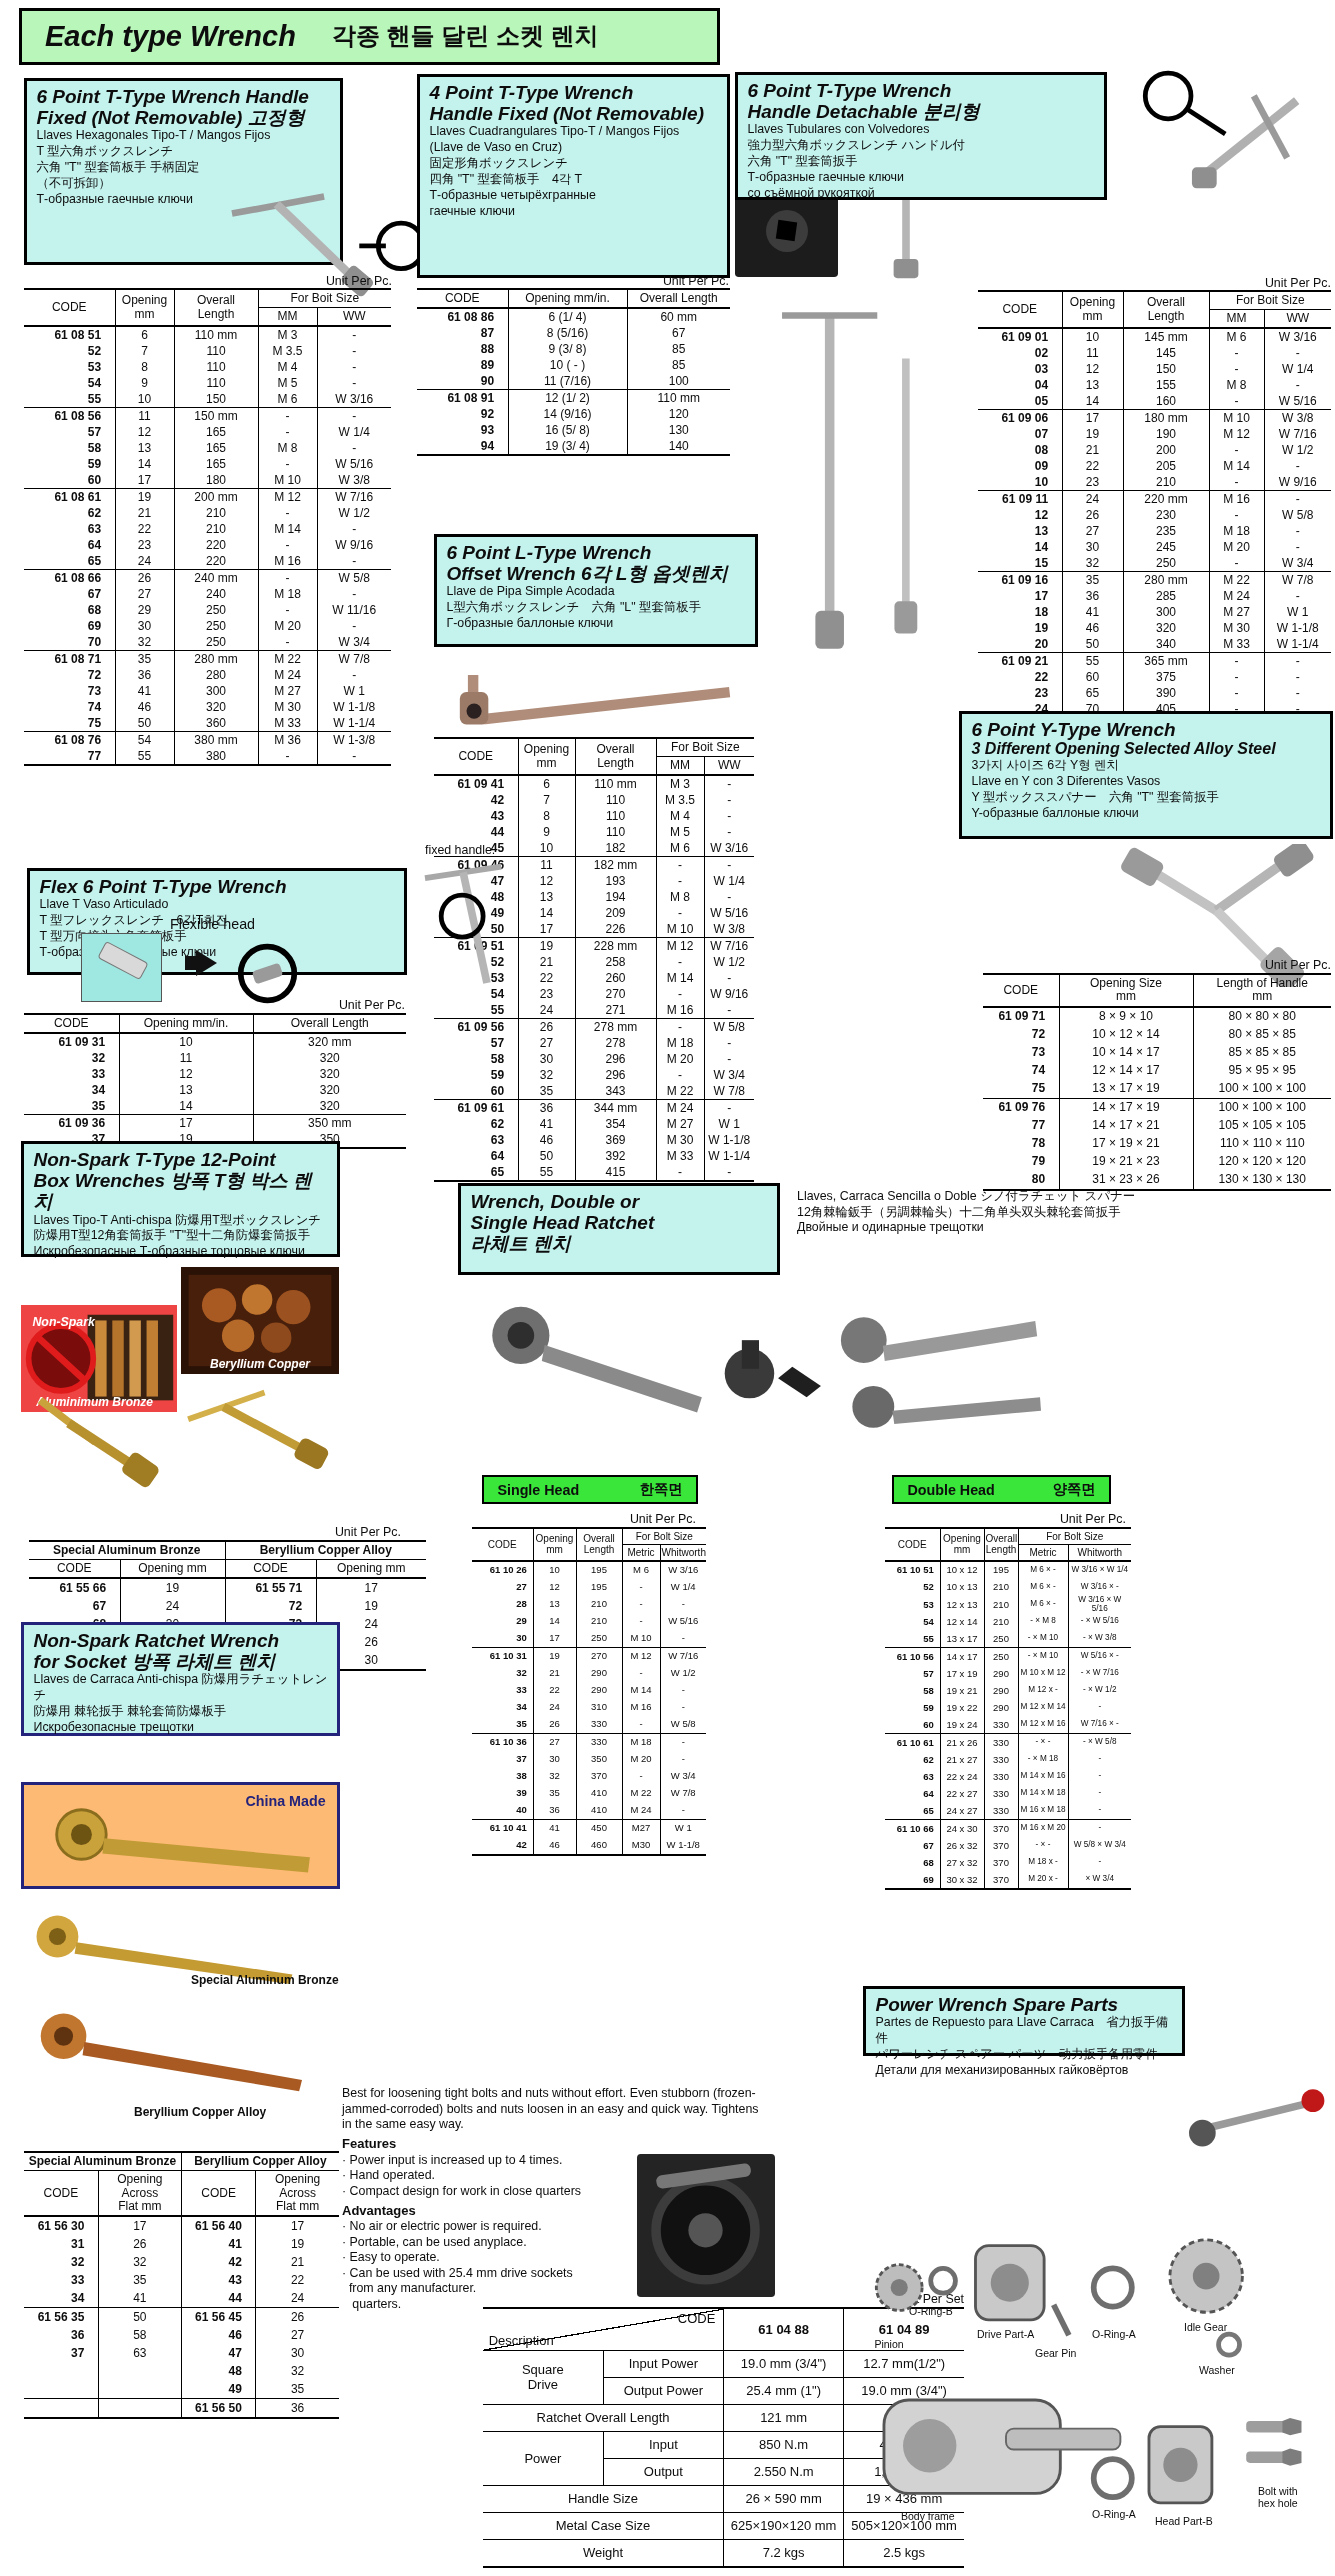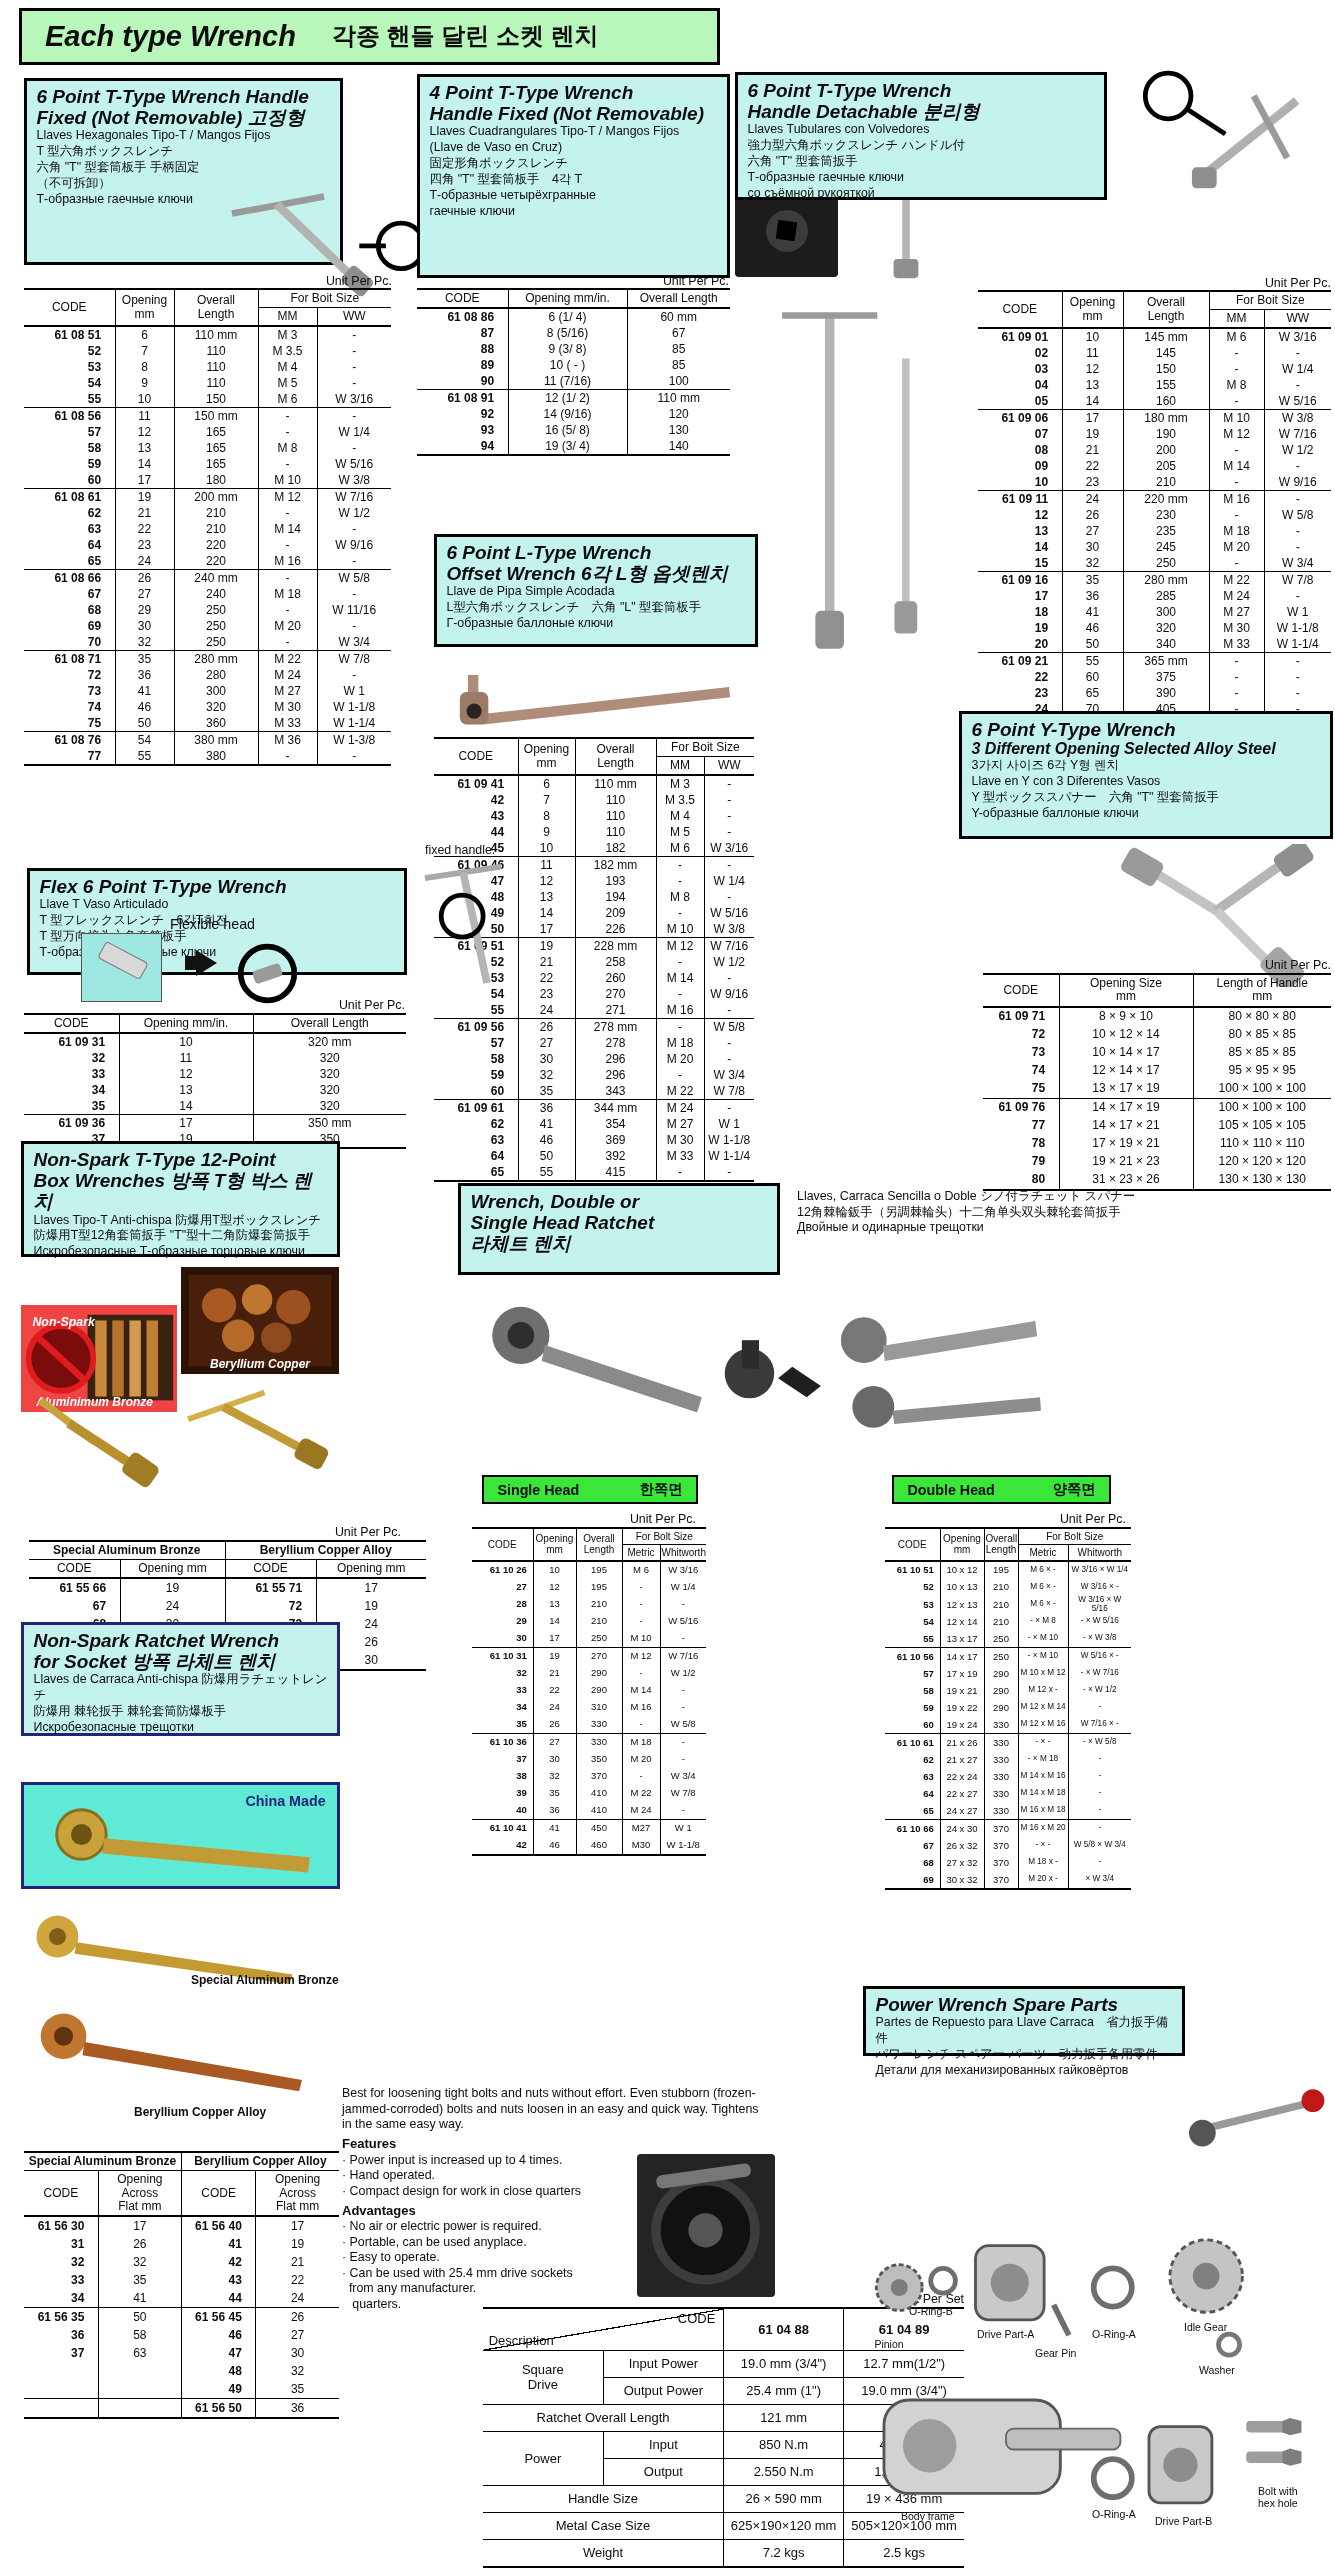--- a/index.html
+++ b/index.html
@@ -50,21 +50,21 @@
   .spec tr:first-child>*{border-top:2.4px solid #000;}
   .spec tr:last-child>*{border-bottom:2.4px solid #000;}
   .spec .b{font-weight:bold;}
   .diag{position:relative;background:linear-gradient(to bottom right,transparent 49.5%,#000 49.5%,#000 51%,transparent 51%);}
   .diag .c1{position:absolute;right:7.6px;top:1.9px;font-size:13px;}
   .diag .c2{position:absolute;left:5.7px;bottom:1.9px;font-size:13px;}
   
   .photo{position:absolute;box-sizing:border-box;}
   .caption{position:absolute;font-weight:bold;font-size:12px;}
   .wcap{color:#fff;font-style:italic;}
-  .china-box{position:absolute;border:3.8px solid var(--navy);box-sizing:border-box;background:#5eead4;}
+  .china-box{position:absolute;border:3.8px solid var(--navy);box-sizing:border-box;background:#fdba74;}
   .china-label{position:absolute;color:var(--navy);font-weight:bold;font-size:14.3px;}
   .body-text{position:absolute;font-size:12.4px;line-height:1.25;}
   .body-text .ttl{font-weight:bold;font-size:13px;margin-top:3.8px;}
   .small-label{position:absolute;font-size:12.4px;}
   .pt-label{position:absolute;font-size:10.5px;line-height:1.1;}
   .arrow{position:absolute;width:0;height:0;border-top:13.4px solid transparent;border-bottom:13.4px solid transparent;border-left:21px solid #111;}
   .arrow:before{content:"";position:absolute;left:-32px;top:-6.7px;width:13.4px;height:13.4px;background:#111;}
 </style>
 </head>
 <body>
@@ -1685,19 +1685,19 @@
     </svg>
     <div class="pt-label" style="left:11.4px;top:254px">Pinion</div>
     <div class="pt-label" style="left:46px;top:221px">O-Ring-B</div>
     <div class="pt-label" style="left:114px;top:244px">Drive Part-A</div>
     <div class="pt-label" style="left:172px;top:263px">Gear Pin</div>
     <div class="pt-label" style="left:229px;top:244px">O-Ring-A</div>
     <div class="pt-label" style="left:321px;top:237px">Idle Gear</div>
     <div class="pt-label" style="left:336px;top:280px">Washer</div>
     <div class="pt-label" style="left:38px;top:426px">Body frame</div>
     <div class="pt-label" style="left:229px;top:424px">O-Ring-A</div>
-    <div class="pt-label" style="left:292px;top:431px">Drive Part-B</div>
+    <div class="pt-label" style="left:292px;top:431px">Head Part-B</div>
     <div class="pt-label" style="left:395px;top:401px;white-space:pre-line">Bolt with
 hex hole</div>
   </div>
 
 </div>
 
 
 </body></html>

